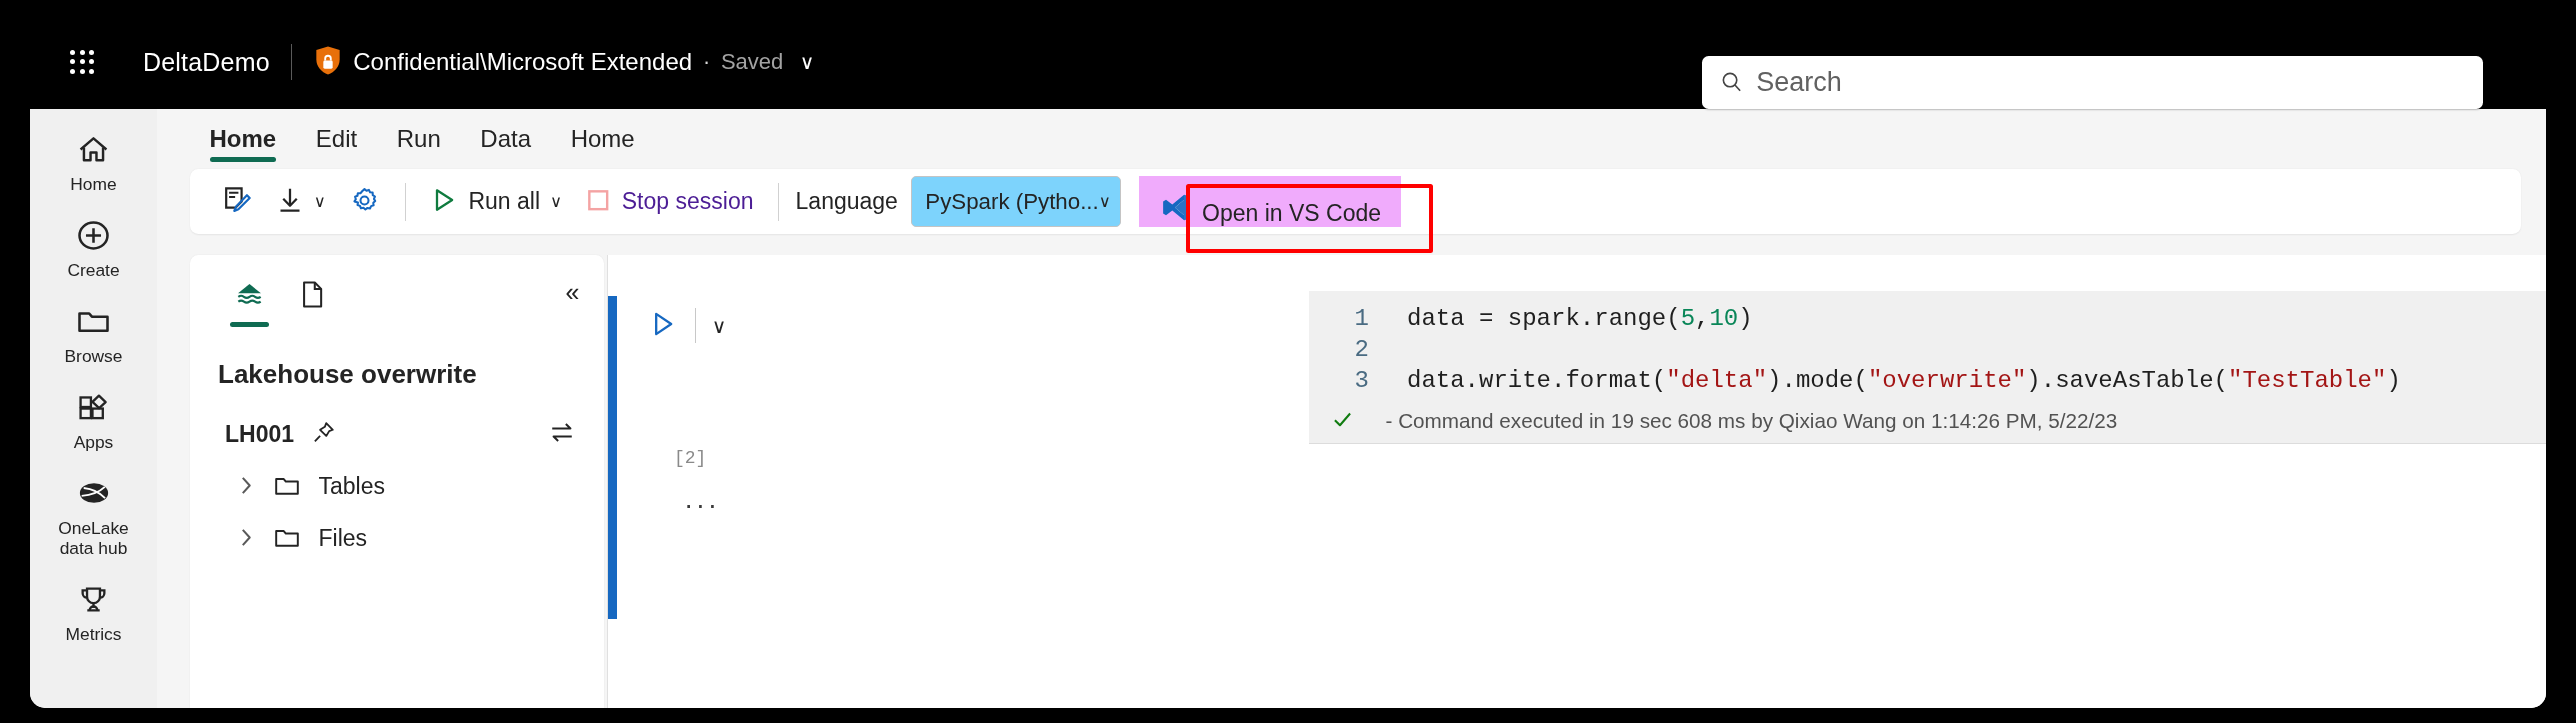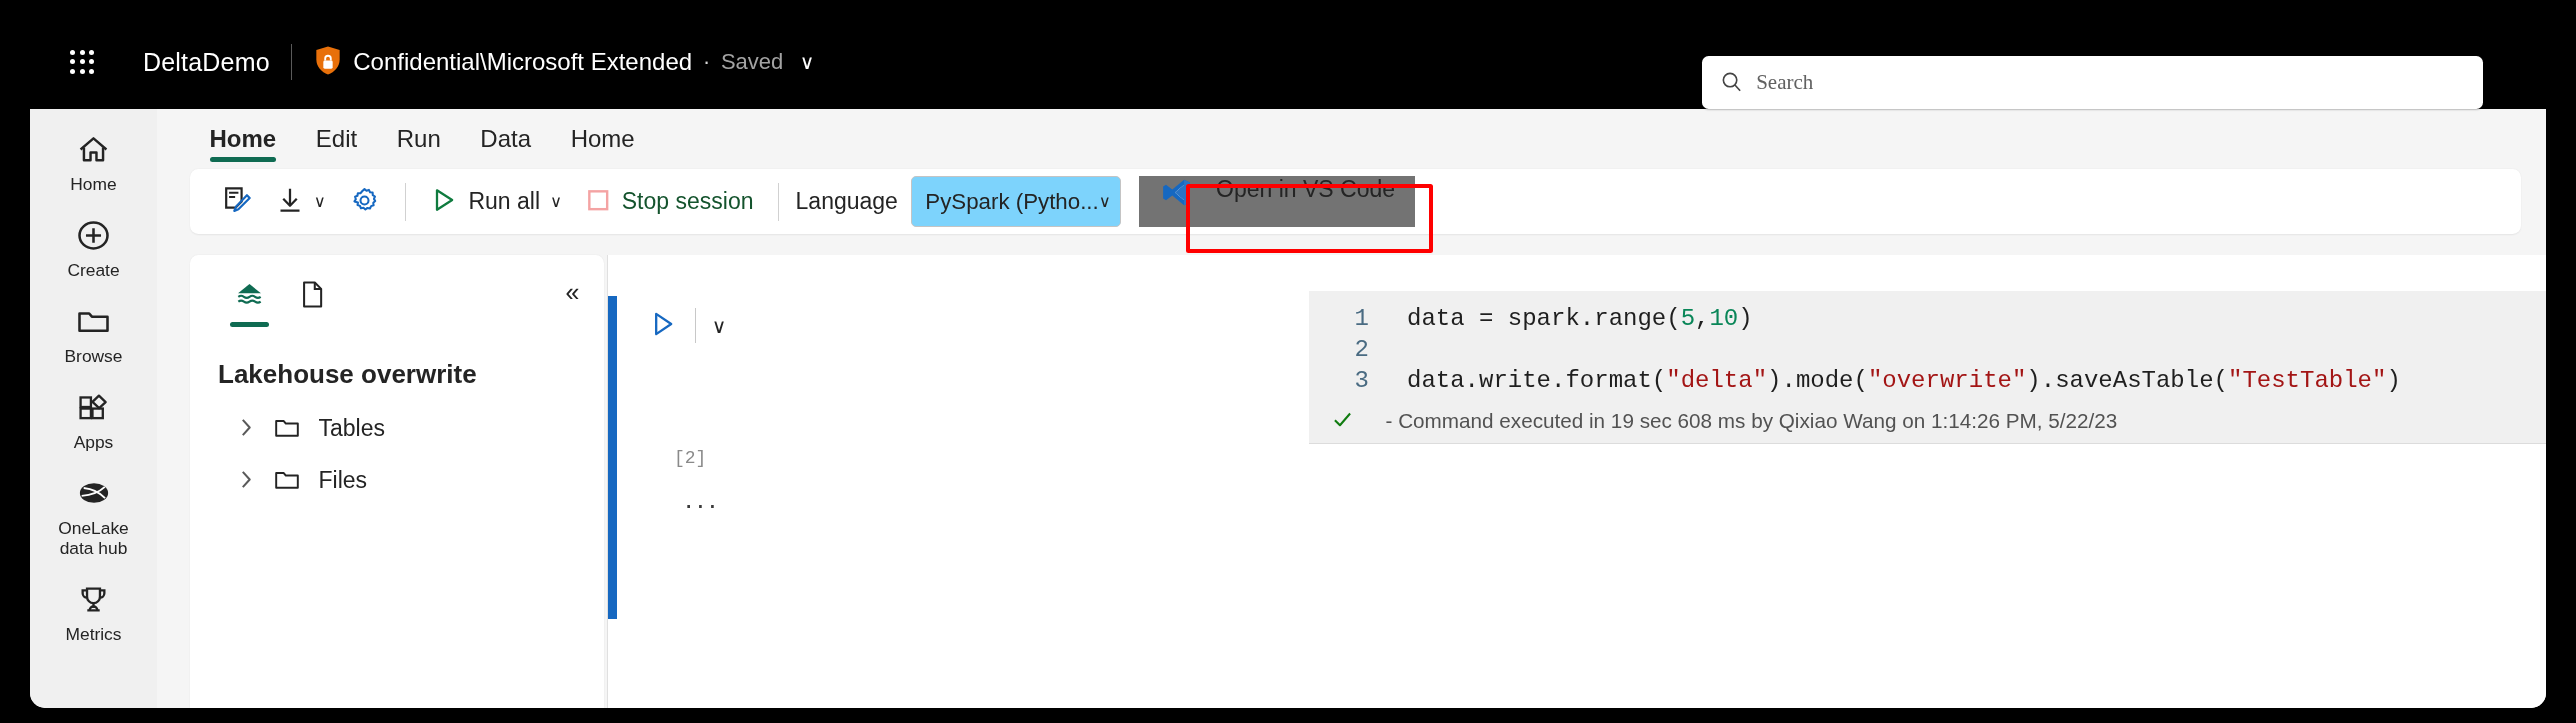--- a/index.html
+++ b/index.html
@@ -62,22 +62,22 @@
     position: absolute; right: 63px; top: 41px;
     width: 781px; height: 53px;
     background: #ffffff;
     border-radius: 6.6px;
     display: flex; align-items: center;
     padding: 0 18px;
     box-shadow: 0 0.8px 1.7px rgba(0,0,0,.25);
   }
   .search-box input {
     border: 0; outline: none;
-    font-family: Liberation Serif, serif;
-    font-size: 21px; color: #242424;
+    font-family: Liberation Sans, sans-serif;
+    font-size: 27px; color: #242424;
     margin-left: 13.2px; width: 100%;
     background: transparent;
   }
   .search-box input::placeholder { color: #616161; }
 
   
   .rail {
     position: absolute; left: 0; top: 94px;
     width: 127px; height: 599px;
     background: #f0f0f0;
@@ -122,37 +122,37 @@
     display: flex; align-items: center;
     padding-left: 18px; gap: 0;
     box-shadow: 0 0.8px 1.7px rgba(0,0,0,.07);
   }
   .tb-btn {
     display: flex; align-items: center; gap: 10px;
     height: 50px; padding: 0 11.6px;
     border-radius: 5px; cursor: pointer;
   }
   .tb-btn .lbl { font-size: 23px; color: #242424; white-space: nowrap; }
-  .tb-btn.disabled .lbl { color: #14532d; }
+  .tb-btn.disabled .lbl { color: #4c1d95; }
   .vsep { width: 0.8px; height: 38px; background: #d1d1d1; margin: 0 13.2px; }
   .chev-sm { font-size: 16.5px; color: #242424; line-height: 1; }
   .lang-label { font-size: 23px; color: #242424; margin: 0 13.2px 0 3.3px; white-space: nowrap; }
   .lang-select {
     width: 210px; height: 51px;
     border: 0.8px solid #c4c4c4; border-radius: 5px;
     background: #7dd3fc;
     display: flex; align-items: center; justify-content: space-between;
     padding: 0 13.2px; cursor: pointer;
   }
   .lang-select .val { font-size: 22.3px; color: #242424; white-space: nowrap; }
   .vscode-btn {
-    display: flex; align-items: flex-start; gap: 24px;
+    display: flex; align-items: flex-end; gap: 10px;
     height: 51px; padding: 0 20px;
     margin-left: 18px; cursor: pointer;
-    background: #737373;
+    background: #f0abfc;
   }
   .vscode-btn .lbl { font-size: 23px; color: #242424; white-space: nowrap; }
   .highlight-box {
     position: absolute;
     left: 1156px; top: 169px;
     width: 247px; height: 69px;
     border: 4.1px solid #ff0000;
     border-radius: 2.5px;
     pointer-events: none;
   }
@@ -474,20 +474,35 @@
             <path d="M4 2.6 h8.4 l5 5 v13.8 H4 Z" fill="none" stroke="#242424" stroke-width="1.6" stroke-linejoin="round"></path>
             <path d="M12.4 2.6 v5 h5" fill="none" stroke="#242424" stroke-width="1.6"></path>
           </svg>
         </span>
       </div>
       <span class="exp-collapse">«</span>
     </div>
 
     <div class="exp-title">Lakehouse overwrite</div>
 
+    <div class="lh-row">
+      <span class="lh-name">LH001</span>
+      <span class="lh-pin">
+        <svg width="25" height="25" viewBox="0 0 22 22">
+          <path d="M13.4 2.8 L19.2 8.6 L16 9.8 L13.4 14 L8 8.6 L12.2 6 Z" fill="none" stroke="#242424" stroke-width="1.6" stroke-linejoin="round"></path>
+          <line x1="8" y1="14" x2="3.4" y2="18.8" stroke="#242424" stroke-width="1.6"></line>
+        </svg>
+      </span>
+      <span class="lh-swap">
+        <svg width="28" height="25" viewBox="0 0 24 22">
+          <path d="M3.4 7.4 H19.4 L15.4 3.6" fill="none" stroke="#242424" stroke-width="1.8" stroke-linejoin="round"></path>
+          <path d="M20.6 14.6 H4.6 L8.6 18.4" fill="none" stroke="#242424" stroke-width="1.8" stroke-linejoin="round"></path>
+        </svg>
+      </span>
+    </div>
 
     <div class="tree-row">
       <span>
         <svg width="16.5" height="23" viewBox="0 0 14 20">
           <path d="M4 3.4 L10 10 L4 16.6" fill="none" stroke="#5a5a5a" stroke-width="1.8" stroke-linejoin="round"></path>
         </svg>
       </span>
       <span>
         <svg width="28" height="23" viewBox="0 0 24 20">
           <path d="M2.6 17.2 V4.4 h6.6 l1.8 2.2 h10.4 V17.2 Z" fill="none" stroke="#242424" stroke-width="1.7" stroke-linejoin="round"></path>

